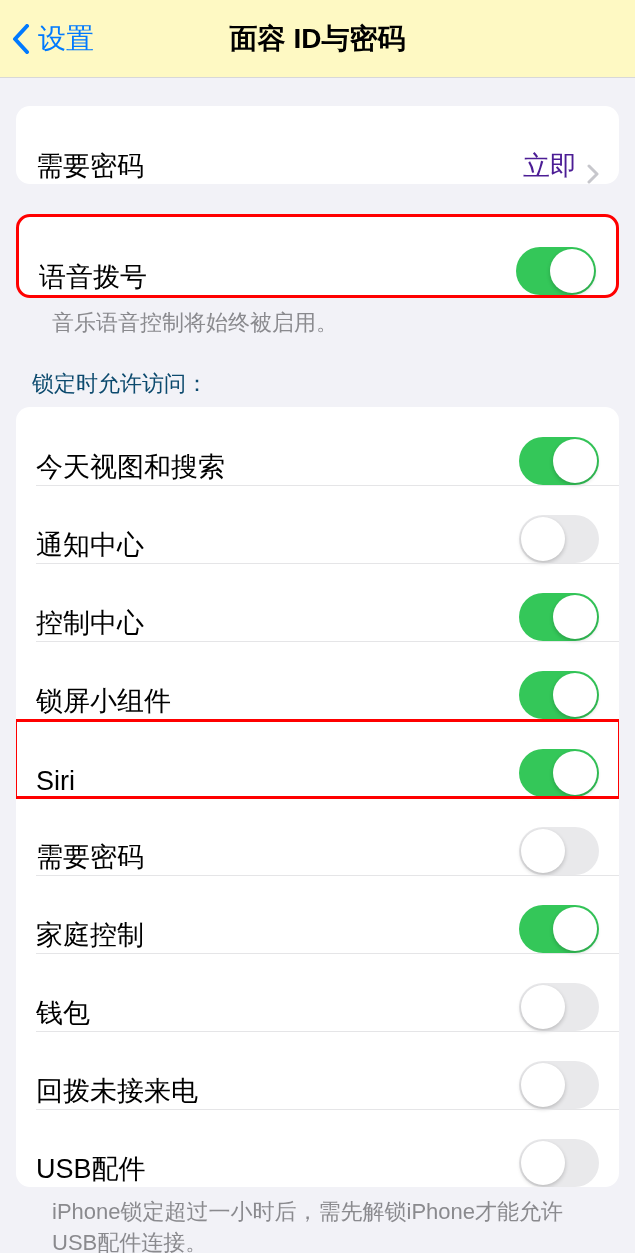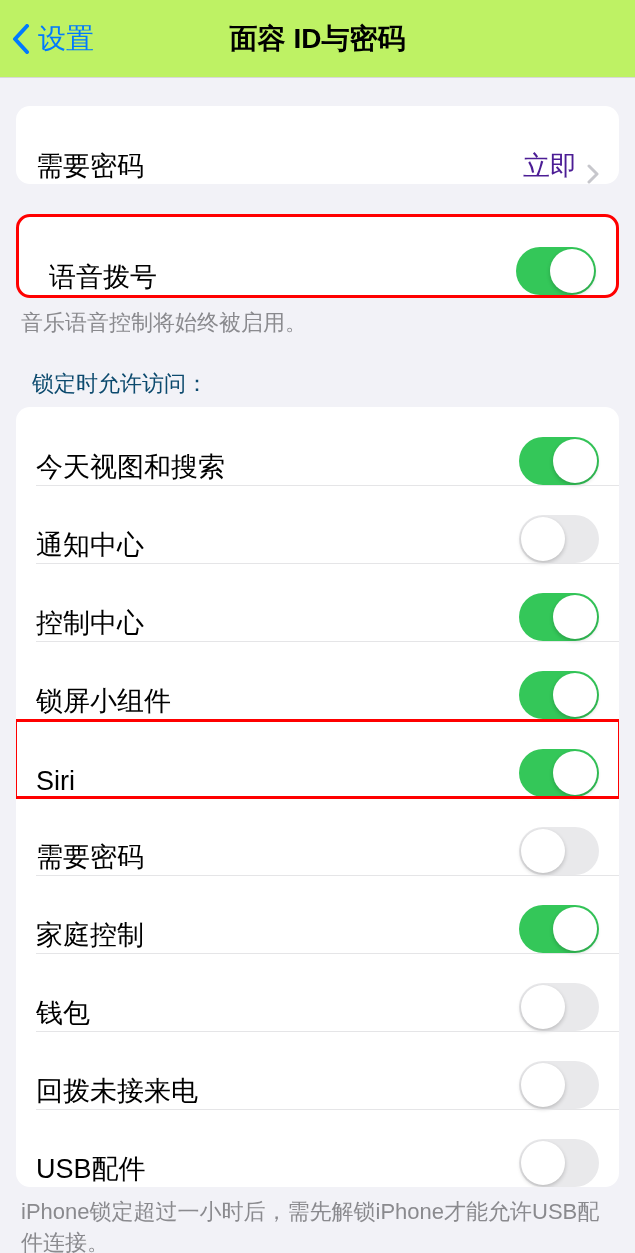--- a/index.html
+++ b/index.html
@@ -10,21 +10,21 @@
     }
     body {
       width: 635px;
       height: 1253px;
       background: #f2f2f7;
       font-family: -apple-system, "PingFang SC", "Helvetica Neue", sans-serif;
       overflow: hidden;
     }
     .nav-bar {
       height: 78px;
-      background: #bef264;
+      background: #fef9c3;
       border-bottom: 1px solid #d8d8d8;
       display: flex;
       align-items: center;
       position: relative;
     }
     .back-button {
       display: flex;
       align-items: center;
       padding-left: 12px;
       color: #007aff;
@@ -113,42 +113,41 @@
     }
     .toggle.on .toggle-knob {
       right: 2px;
     }
     .toggle.off .toggle-knob {
       left: 2px;
     }
     .footer-text {
       font-size: 22px;
       color: #8a8a8e;
-      padding: 10px 32px 0 21px;
+      padding: 10px 32px 0 52px;
       line-height: 1.4;
     }
     .header-text {
       font-size: 22px;
       color: #0c4a6e;
       padding: 0 32px 8px 32px;
       margin-top: 30px;
     }
     .highlight-box {
       border: 3px solid #ff0000;
       border-radius: 2px;
     }
     .highlight-group {
       margin: 30px 16px 0 16px;
       position: relative;
     }
     .highlight-group .inner {
       background: #fff;
       border-radius: 14px;
       overflow: hidden;
-      padding-left: 10px;
     }
     .siri-row-wrapper {
       position: relative;
     }
     .siri-highlight {
       position: absolute;
       border: 3px solid #ff0000;
       left: -2px;
       right: -2px;
       top: 0;

